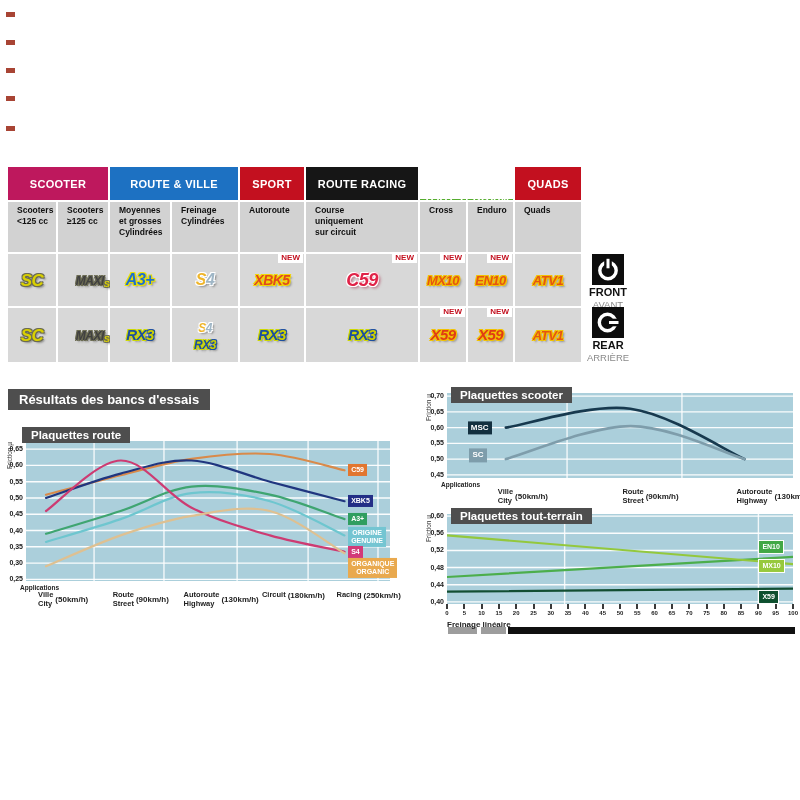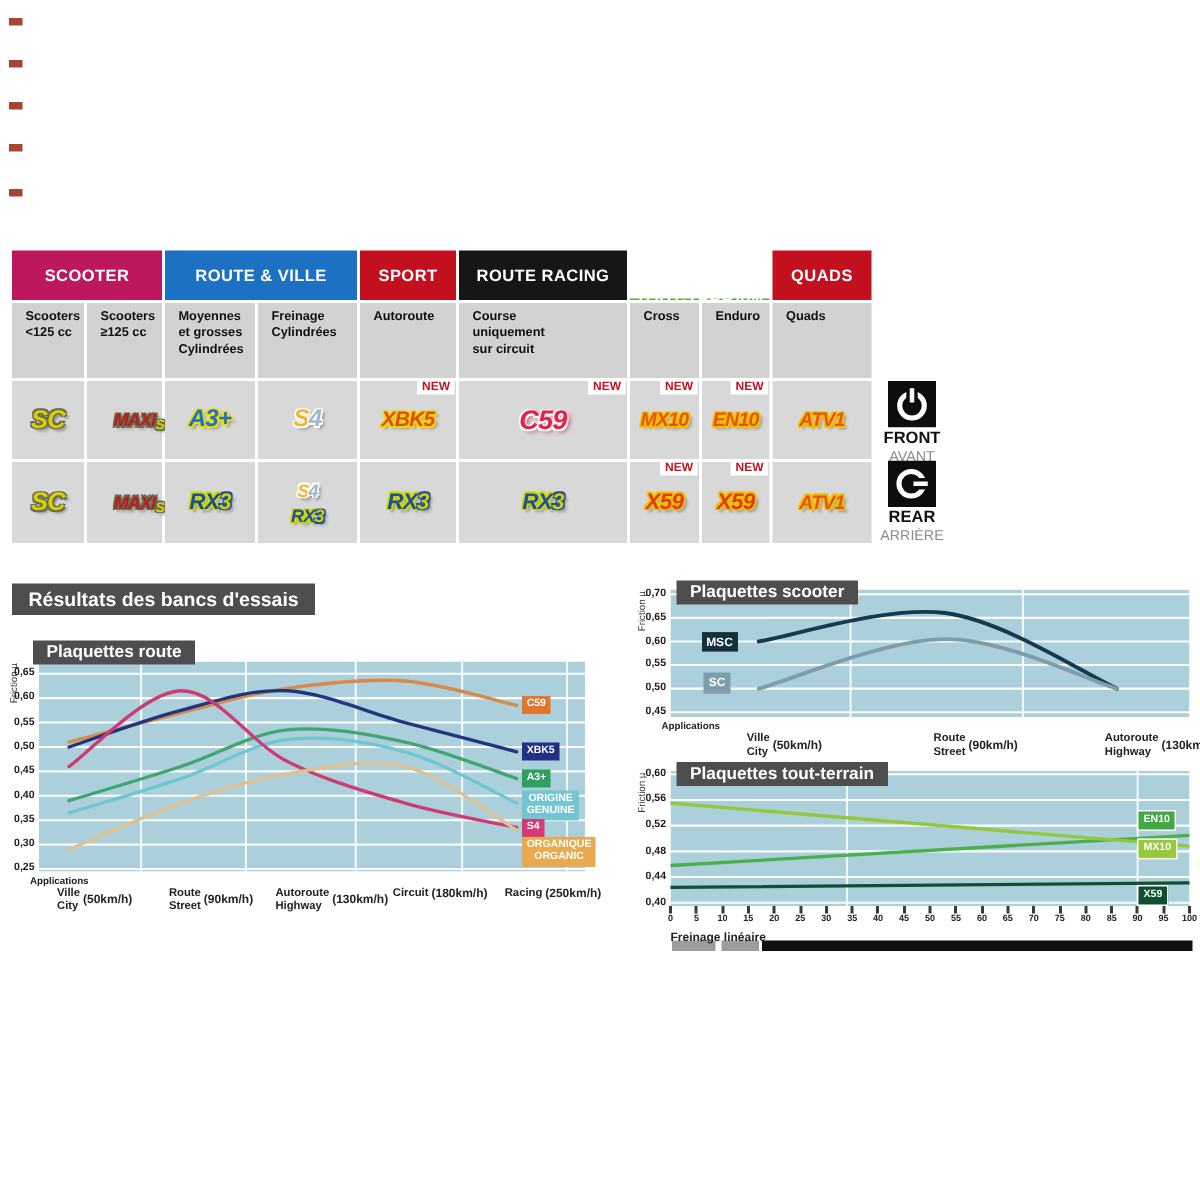--- a/index.html
+++ b/index.html
@@ -17,21 +17,21 @@
     padding:3px 2px 0 9px;line-height:1.3;white-space:pre-line;}
   .pad-cell{background:#d8d8d8;position:relative;display:flex;flex-direction:column;
     align-items:center;justify-content:center;gap:1px;}
   .new-badge{position:absolute;top:-1px;right:1px;background:#fff;color:#c3101f;
     font-size:8px;font-weight:bold;padding:0 3px;line-height:10px;}
 
   
   .logo{line-height:1;white-space:nowrap;}
   .lg{font-style:italic;font-weight:bold;letter-spacing:-.5px;}
   .lg-sc{font-size:17px;color:#d9d000;text-shadow:-1px -1px 0 #6b6b52,1px -1px 0 #6b6b52,-1px 1px 0 #6b6b52,1px 1px 0 #6b6b52,2px 2px 2px rgba(60,60,60,.5);}
-  .lg-maxi{font-size:12px;color:#b91c1c;text-shadow:-1px -1px 0 #6b6b52,1px -1px 0 #6b6b52,-1px 1px 0 #6b6b52,1px 1px 0 #6b6b52,2px 2px 2px rgba(60,60,60,.5);padding-left:25px;}
+  .lg-maxi{font-size:12px;color:#404040;text-shadow:-1px -1px 0 #6b6b52,1px -1px 0 #6b6b52,-1px 1px 0 #6b6b52,1px 1px 0 #6b6b52,2px 2px 2px rgba(60,60,60,.5);padding-left:25px;}
   .lg-maxisub{font-size:9px;color:#d9d000;vertical-align:-2px;text-shadow:-1px -1px 0 #6b6b52,1px -1px 0 #6b6b52,-1px 1px 0 #6b6b52,1px 1px 0 #6b6b52,2px 2px 2px rgba(60,60,60,.5);}
   .lg-a3{font-size:16px;color:#1f6fd0;text-shadow:-1px -1px 0 #e8e000,1px -1px 0 #e8e000,-1px 1px 0 #e8e000,1px 1px 0 #e8e000,2px 2px 2px rgba(60,60,60,.45);}
   .lg-sgold{font-size:16px;color:#efb52b;text-shadow:-1px -1px 0 #fff,1px -1px 0 #fff,-1px 1px 0 #fff,1px 1px 0 #fff,2px 2px 2px rgba(60,60,60,.5);}
   .lg-ssilver{font-size:16px;color:#9fb6c6;text-shadow:-1px -1px 0 #fff,1px -1px 0 #fff,-1px 1px 0 #fff,1px 1px 0 #fff,2px 2px 2px rgba(60,60,60,.5);}
   .lg-xbk{font-size:14px;color:#e04a1e;text-shadow:-1px -1px 0 #f2d800,1px -1px 0 #f2d800,-1px 1px 0 #f2d800,1px 1px 0 #f2d800,2px 2px 2px rgba(60,60,60,.45);}
   .lg-c59{font-size:18px;color:#e02348;text-shadow:-1px -1px 0 #fff,1px -1px 0 #ffc9d6,-1px 1px 0 #fff,1px 1px 0 #fff,2px 2px 3px rgba(150,0,40,.55);}
   .lg-rx{font-size:15px;color:#1d4f9e;text-shadow:-1px -1px 0 #cdd800,1px -1px 0 #cdd800,-1px 1px 0 #cdd800,1px 1px 0 #cdd800,2px 2px 2px rgba(60,60,60,.45);}
   .lg-rx3{font-size:15px;color:#cdd000;text-shadow:-1px -1px 0 #1d4f9e,1px -1px 0 #1d4f9e,-1px 1px 0 #1d4f9e,1px 1px 0 #1d4f9e,2px 2px 2px rgba(60,60,60,.45);}
   .lg-or{font-size:13px;color:#e55511;text-shadow:-1px -1px 0 #f2c200,1px -1px 0 #f2c200,-1px 1px 0 #f2c200,1px 1px 0 #f2c200,2px 2px 2px rgba(60,60,60,.45);}
   .lg-x59{font-size:15px;color:#e03c14;text-shadow:-1px -1px 0 #f2c200,1px -1px 0 #f2c200,-1px 1px 0 #f2c200,1px 1px 0 #f2c200,2px 2px 2px rgba(60,60,60,.45);}

